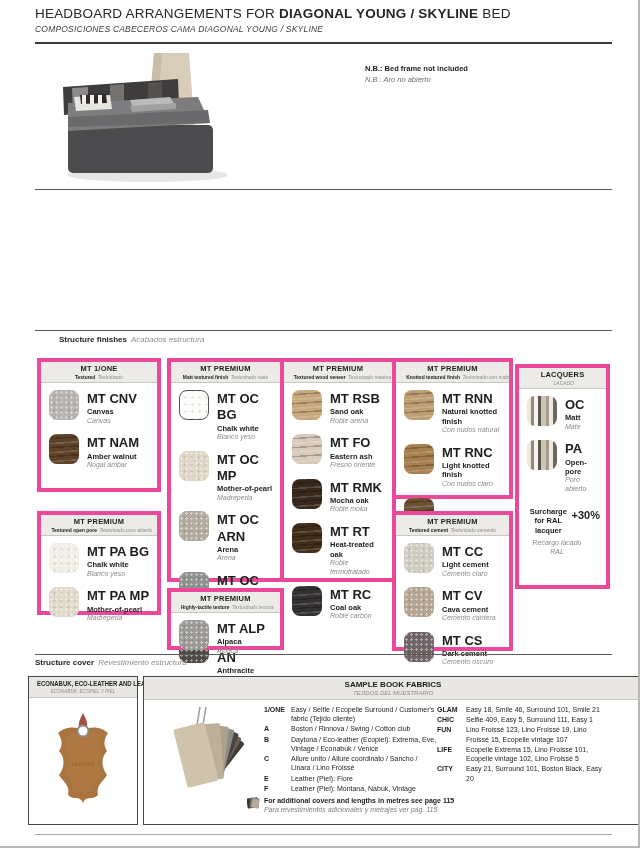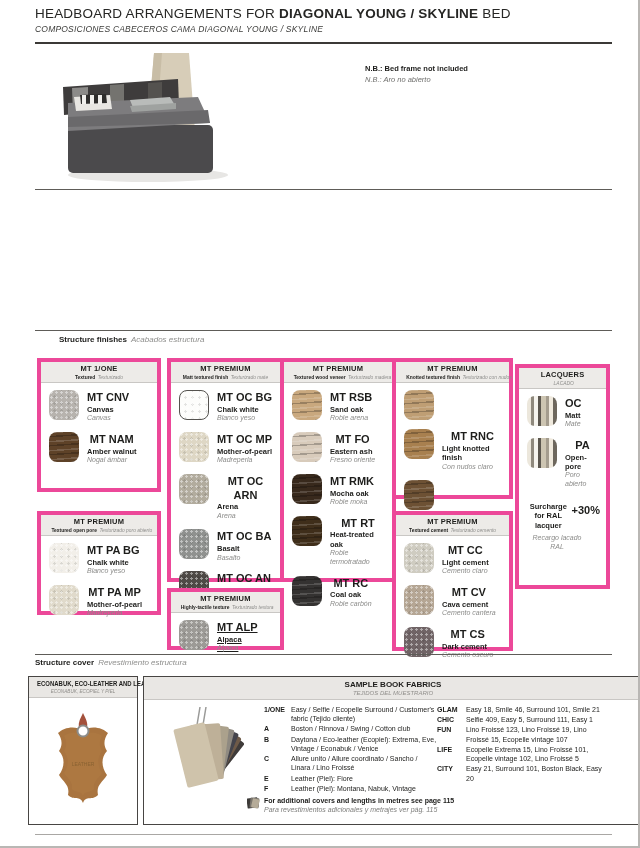--- a/index.html
+++ b/index.html
@@ -41,21 +41,21 @@
   .sw-outlined { border:1px solid #55534f; }
   .sw-dots { background-image:radial-gradient(rgba(255,255,255,.45) 1px, transparent 1.3px),
                               radial-gradient(rgba(0,0,0,.10) 1px, transparent 1.3px);
              background-size:5px 5px, 7px 7px; background-position:0 0, 2px 3px; }
   .sw-wood { background-image:repeating-linear-gradient(176deg,
               rgba(255,255,255,.16) 0 1.5px, rgba(0,0,0,0) 1.5px 4px,
               rgba(0,0,0,.24) 4px 5.5px, rgba(0,0,0,0) 5.5px 9px); }
   .sw-stripes { background:linear-gradient(90deg,#ece7dc 0 12%,#8f897d 12% 24%,#f6f4ee 24% 36%,
               #5b564e 36% 48%,#cdc5b2 48% 62%,#a49c8e 62% 74%,#efe9dd 74% 88%,#6d675d 88% 100%); }
   .finish-text { display:flex; flex-direction:column; line-height:1.25; padding-top:1px; }
-  .finish-text .code { font-size:11px; font-weight:bold;text-align:center; }
+  .finish-text .code { font-size:13px; font-weight:bold; }
   .finish-text .fname { font-size:7.5px; font-weight:bold; }
   .finish-text .fes { font-size:7px; font-style:italic; color:#8b8b89; font-weight:normal; }
 
   .surcharge { padding:4px 6px 0 8px;text-align:center; }
   .surcharge-row { display:flex; align-items:flex-start; }
   .surcharge-en { font-size:7.5px; font-weight:bold; width:53px; line-height:1.25; }
   .surcharge-val { font-size:11px; font-weight:bold; margin-left:2px; margin-top:2px; }
   .surcharge-es { font-size:7px; font-style:italic; color:#8b8b89; line-height:1.3; margin-top:3px; width:60px; }
 
   
@@ -235,21 +235,21 @@
         </div>
 
     </div>
   </section>
 
   <section class="box" style="left:167px;top:588px;width:117px;height:62px;">
     <header class="box-head">
       <div class="box-title">MT PREMIUM</div>
       <div class="box-sub"><span class="en">Highly-tactile texture</span><span class="es">Texturizado textura</span></div>
     </header>
-    <div class="box-body" style="text-decoration:underline;">
+    <div class="box-body" style="">
 
         <div class="finish-item">
           <span class="swatch sw-dots" style="background-color: rgb(156, 154, 150);"></span>
           <span class="finish-text">
             <span class="code">MT ALP</span>
             <span class="fname">Alpaca</span>
             <span class="fes">Alpaca</span>
           </span>
         </div>
 
@@ -313,20 +313,25 @@
 
   <section class="box" style="left:392px;top:358px;width:121px;height:141px;">
     <header class="box-head">
       <div class="box-title">MT PREMIUM</div>
       <div class="box-sub"><span class="en">Knotted textured finish</span><span class="es">Texturizado con nudos</span></div>
     </header>
     <div class="box-body">
 
         <div class="finish-item">
           <span class="swatch sw-wood" style="background-color: rgb(191, 158, 116);"></span>
+          <span class="finish-text">
+            <span class="code">MT RNN</span>
+            <span class="fname">Natural knotted finish</span>
+            <span class="fes">Con nudos natural</span>
+          </span>
         </div>
 
         <div class="finish-item">
           <span class="swatch sw-wood" style="background-color: rgb(168, 128, 79);"></span>
           <span class="finish-text">
             <span class="code">MT RNC</span>
             <span class="fname">Light knotted finish</span>
             <span class="fes">Con nudos claro</span>
           </span>
         </div>

